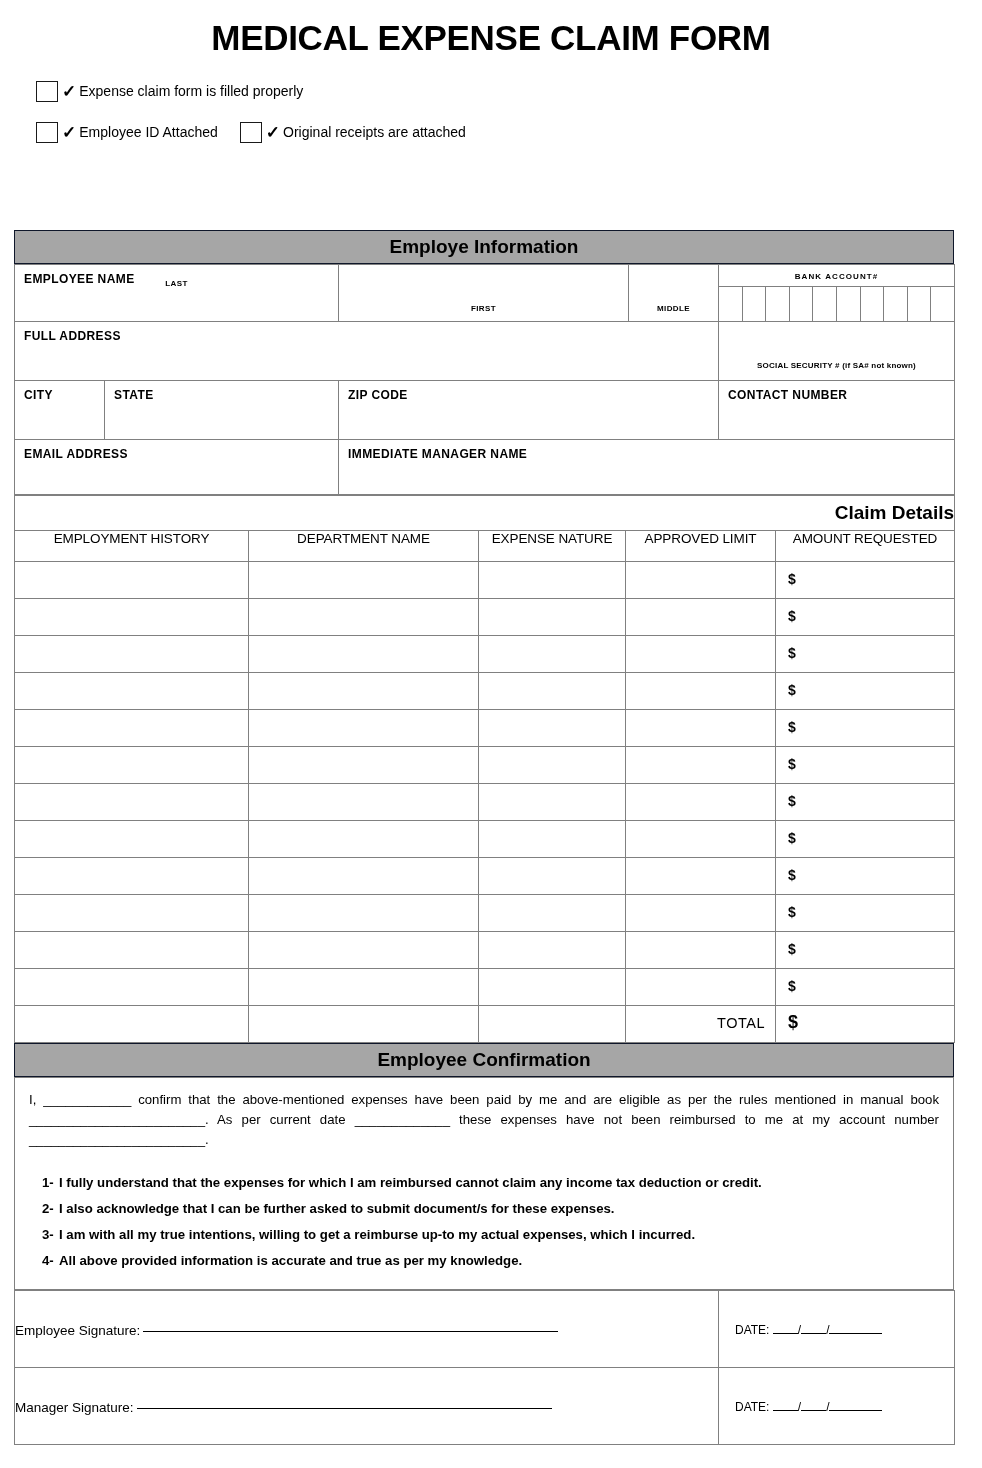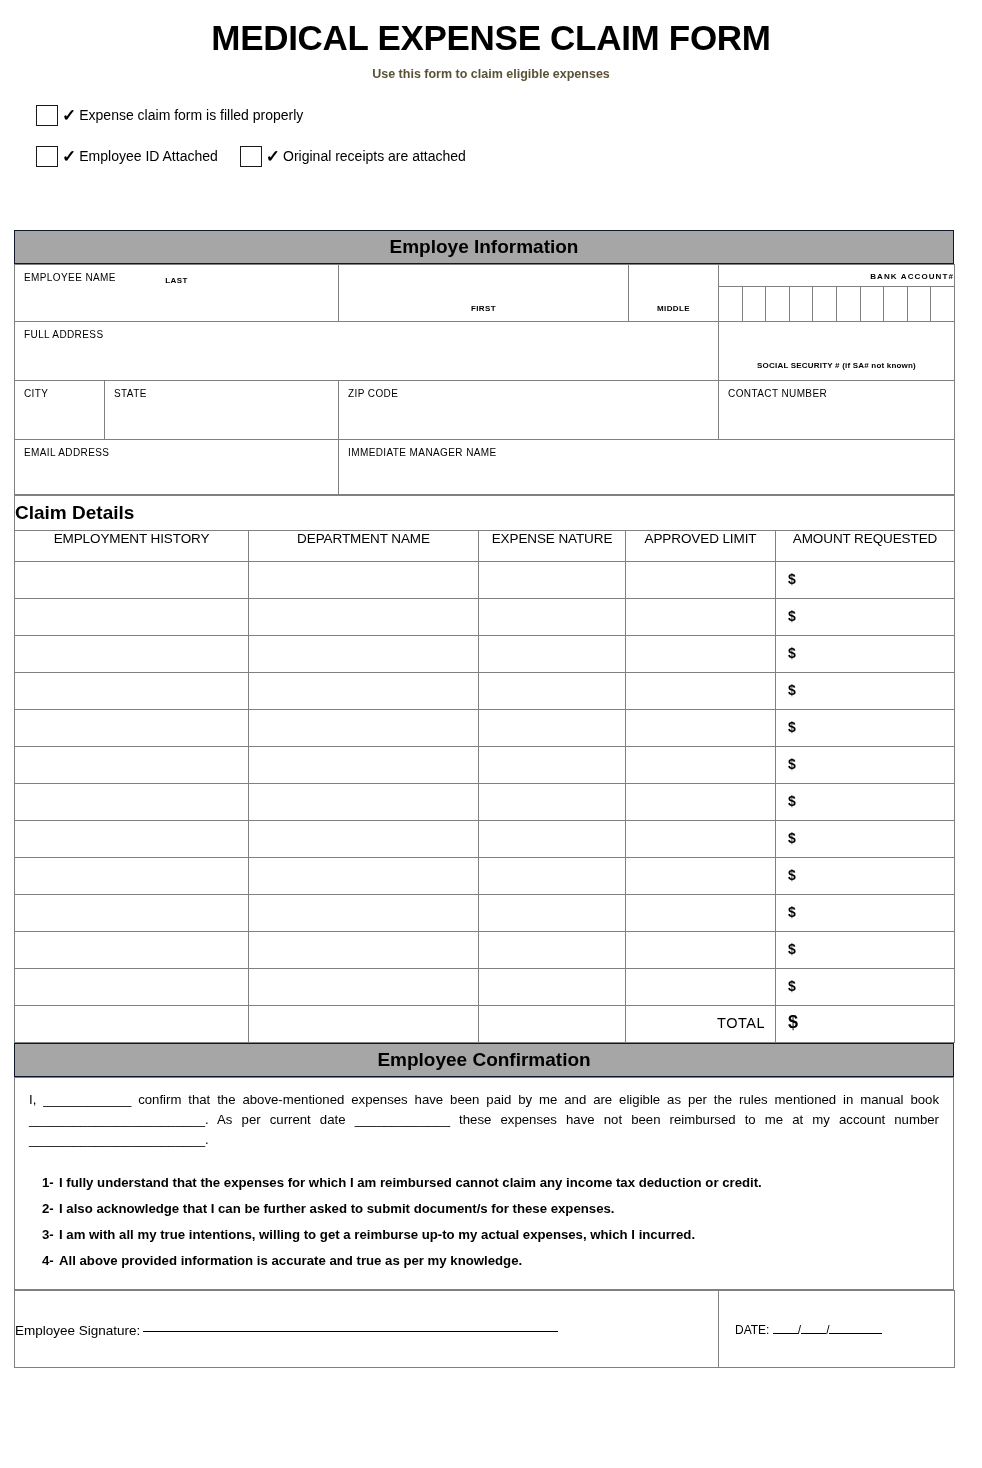--- a/index.html
+++ b/index.html
@@ -86,29 +86,29 @@
   .band {
     background: #a6a6a6;
     text-align: center;
     font-size: 19px;
     font-weight: bold;
     height: 32px;
     line-height: 32px;
     border: 1px solid #0f172a;
   }
   .section-title-plain {
-    text-align: left;
+    text-align: right;
     font-size: 19px;
     font-weight: bold;
     height: 34px;
     line-height: 34px;
   }
   .fld {
-    font-size: 10px;
-    font-weight: normal;
+    font-size: 12px;
+    font-weight: bold;
     letter-spacing: 0.4px;
     padding: 7px 0 0 9px;
     display: block;
   }
   .fld-c {
     font-size: 8px;
     font-weight: bold;
     letter-spacing: 0.4px;
     padding-top: 7px;
     text-align: center;
@@ -117,21 +117,21 @@
   }
   .h56 { height: 56px; }
   .h58 { height: 58px; }
   .h54 { height: 54px; }
 
   
   .bank-label {
     font-size: 8px;
     font-weight: bold;
     letter-spacing: 1.1px;
-    text-align: right;
+    text-align: center;
     height: 21px;
     line-height: 23px;
     border-bottom: 1px solid #808080;
   }
   .bank-boxes { display: flex; height: 34px; }
   .bank-boxes div {
     flex: 1 1 0;
     border-right: 1px solid #808080;
     box-sizing: border-box;
   }
@@ -222,21 +222,20 @@
   }
   .u-sm { border-bottom: 1.4px solid #000; display: inline-block; width: 25px; }
   .u-md { border-bottom: 1.4px solid #000; display: inline-block; width: 25px; }
   .u-lg { border-bottom: 1.4px solid #000; display: inline-block; width: 53px; }
 </style>
 </head>
 <body>
 
 <div class="title-wrap">
   <h1 class="form-title">MEDICAL EXPENSE CLAIM FORM</h1>
-  <p class="form-subtitle">Use this form to claim eligible expenses</p>
 </div>
 
 <div class="checklist">
   <div class="check-row">
     <div class="check-item">
       <span class="checkbox"></span>
       <span class="tick">✓</span>
       <span class="check-label">Expense claim form is filled properly</span>
     </div>
   </div>
@@ -514,16 +513,26 @@
       <tr>
         <td class="sig-cell">
           <span class="sig-text"><span>Employee Signature:</span><span class="sig-line"></span></span>
         </td>
         <td class="sig-cell date-cell">
           <span class="date-text"><span>DATE:</span>
             <span class="u-sm"></span><span>/</span><span class="u-md"></span><span>/</span><span class="u-lg"></span>
           </span>
         </td>
       </tr>
+      <tr>
+        <td class="sig-cell">
+          <span class="sig-text"><span>Manager Signature:</span><span class="sig-line"></span></span>
+        </td>
+        <td class="sig-cell date-cell">
+          <span class="date-text"><span>DATE:</span>
+            <span class="u-sm"></span><span>/</span><span class="u-md"></span><span>/</span><span class="u-lg"></span>
+          </span>
+        </td>
+      </tr>
     </tbody>
   </table>
 
 </div>
 
 </body></html>

